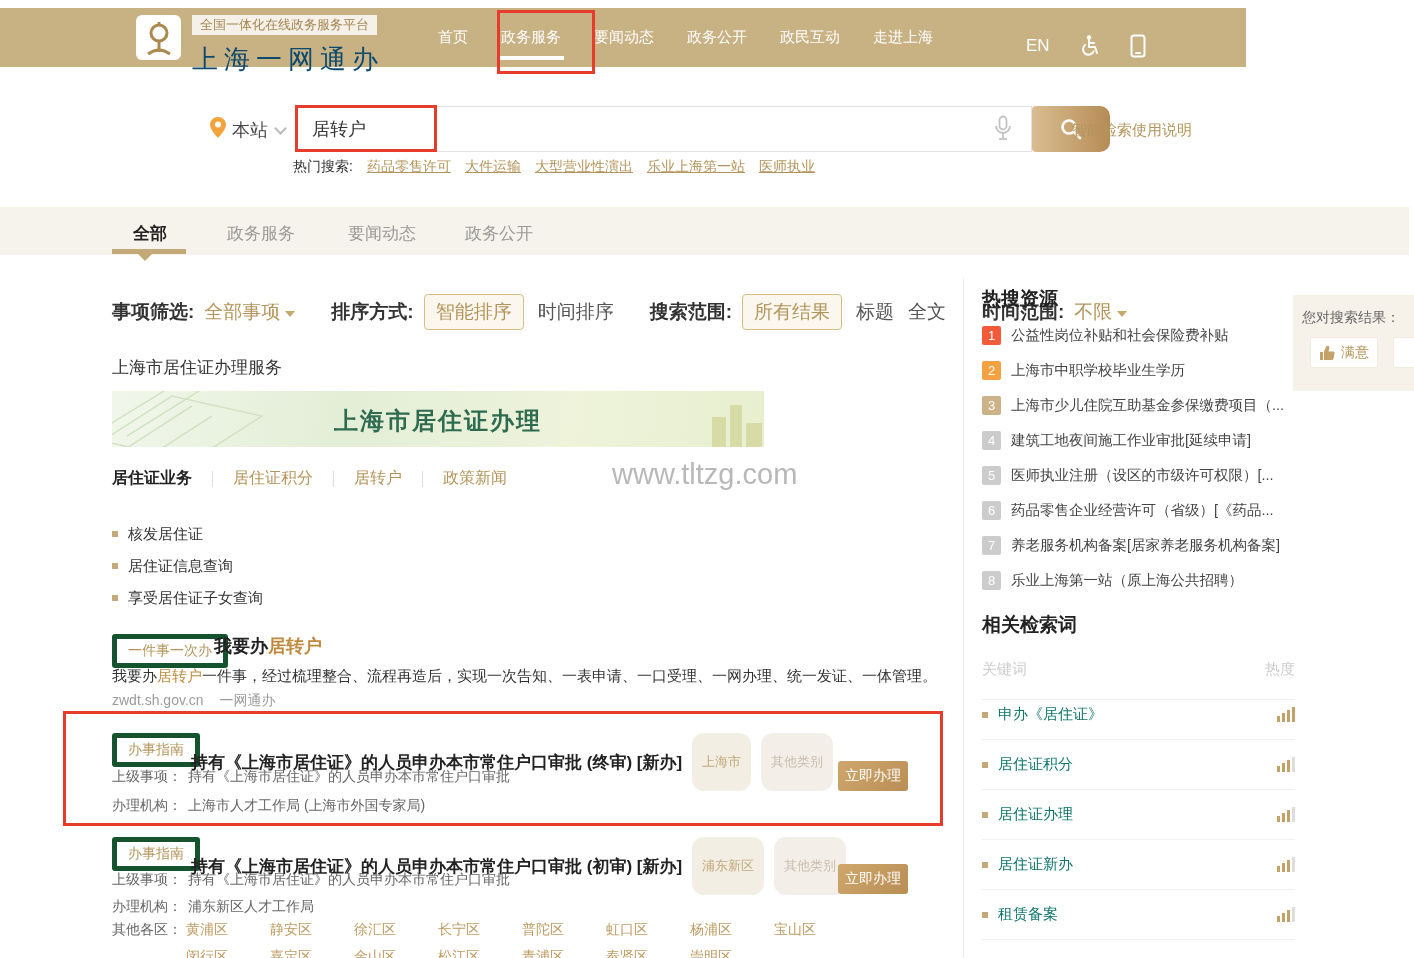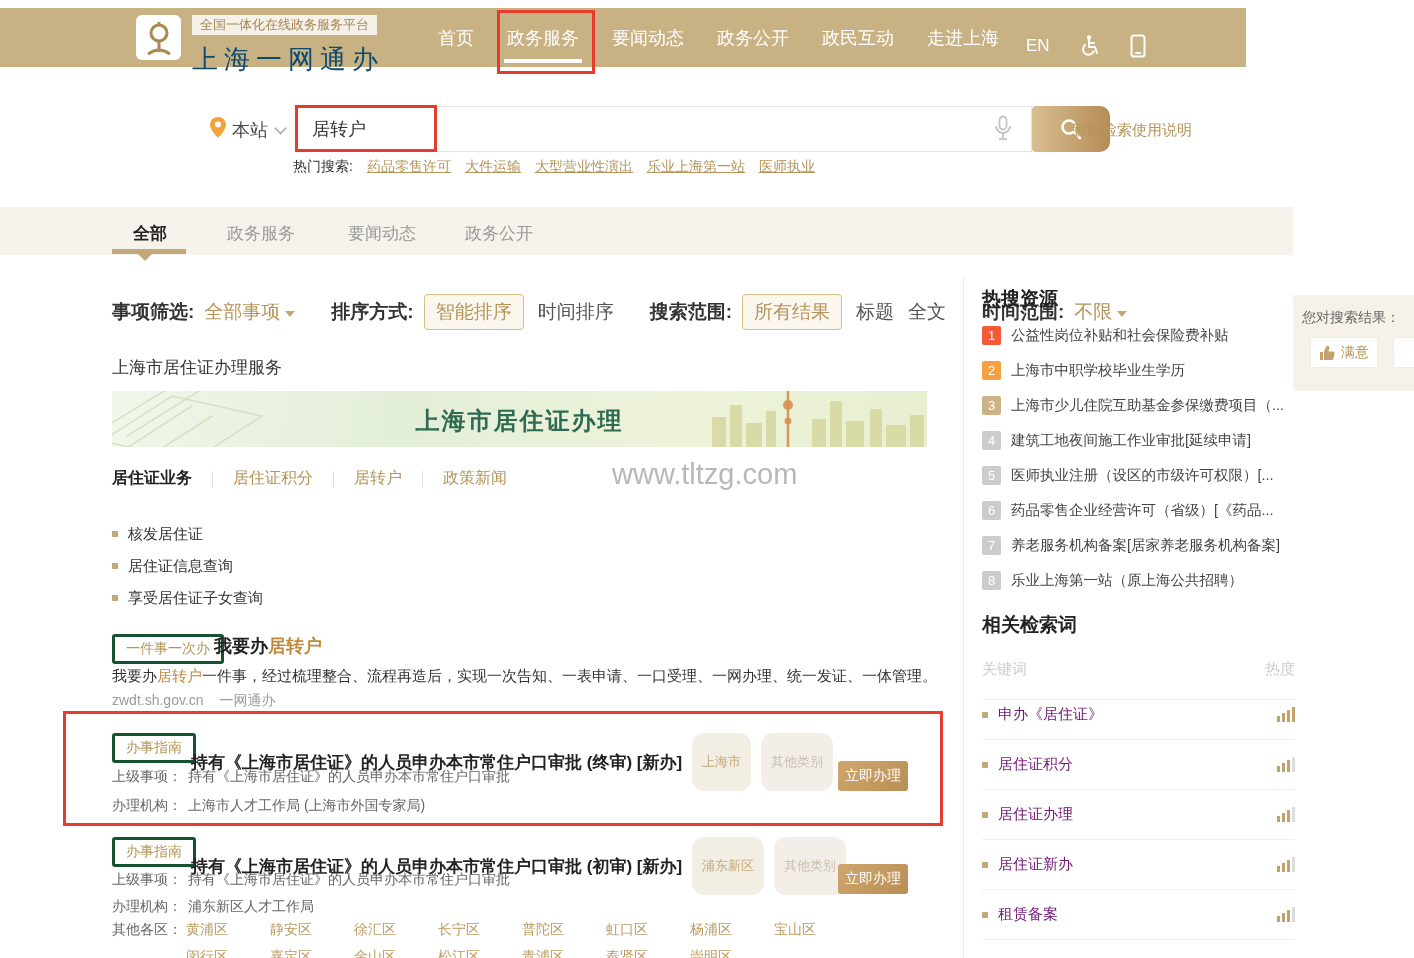--- a/index.html
+++ b/index.html
@@ -7,69 +7,69 @@
   #canvas { position:relative; width:1414px; height:958px; background:#fff; overflow:hidden; }
   .nowrap { white-space:nowrap; }
 
   
   .header { position:absolute; top:8px; left:0; width:1246px; height:59px; background:#c8b183; }
   .logo { position:absolute; left:136px; top:7px; display:flex; }
   .logo-box { width:45px; height:45px; background:#fff; border-radius:6px; display:flex; align-items:center; justify-content:center; }
   .logo-text { margin-left:11px; }
   .platform-badge { display:inline-block; background:rgba(255,255,255,.82); color:#a5854f; font-size:13px; padding:1px 8px; }
   .site-title { color:#0c4a6e; font-size:26px; letter-spacing:6px; margin-top:7px; font-weight:400; }
-  .nav { position:absolute; left:438px; top:0; height:59px; display:flex; align-items:center; color:#fff; font-size:18px; }
+  .nav { position:absolute; left:438px; top:0; height:59px; display:flex; align-items:center; color:#fff; font-size:15px; }
   .nav span { margin-right:33px; cursor:pointer; position:relative; }
   .nav span.active::after { content:""; position:absolute; left:-3px; right:-3px; bottom:-13px; height:4px; background:#fff; }
   .header-en { position:absolute; left:1026px; top:28px; color:#fff; font-size:17px; }
   .header-ico { position:absolute; top:26px; }
 
   .anno { position:absolute; border:3px solid #e73b2c; pointer-events:none; }
 
   
   .scope { position:absolute; left:232px; top:118px; font-size:18px; color:#4a4a4a; }
   .chev { display:inline-block; width:9px; height:9px; border-right:2px solid #b9b9b9; border-bottom:2px solid #b9b9b9; transform:rotate(45deg); margin-left:8px; vertical-align:3px; }
   .search-input { position:absolute; left:295px; top:106px; width:737px; height:46px; border:1px solid #e2e2e2; font-size:18px; color:#333; padding:0 40px 0 16px; outline:none; font-family:inherit; }
   .search-btn { position:absolute; left:1032px; top:106px; width:78px; height:46px; border:none; border-radius:4px 10px 10px 4px; background:linear-gradient(90deg,#d9bd92,#b68c55); cursor:pointer; display:flex; align-items:center; justify-content:center; }
   .search-help { position:absolute; left:1072px; top:121px; color:#b4945a; font-size:15px; cursor:pointer; }
   .hot-row { position:absolute; left:293px; top:158px; display:flex; font-size:14px; align-items:center; }
   .hot-row .lbl { color:#333; margin-right:14px; }
   .hot-row a { color:#b4945a; text-decoration:underline; margin-right:14px; cursor:pointer; }
 
   
-  .tabbar { position:absolute; top:207px; left:0; width:1293px; height:48px; background:#f6f3ec; }
+  .tabbar { position:absolute; top:207px; left:0; width:1409px; height:48px; background:#f6f3ec; }
   .tabbar .tab { position:absolute; top:15px; font-size:17px; color:#9a9a9a; cursor:pointer; }
   .tabbar .tab.active { color:#222; font-weight:bold; }
   .tab-underline { position:absolute; left:112px; top:249px; width:74px; height:5px; background:#c3a878; }
   .tab-underline::after { content:""; position:absolute; left:26px; top:5px; border-left:7px solid transparent; border-right:7px solid transparent; border-top:7px solid #c3a878; }
 
   
   .filters { position:absolute; left:112px; top:294px; display:flex; align-items:center; font-size:19px; color:#555; }
   .filters .blab { font-weight:bold; color:#333; margin-right:10px; }
   .filters .gold { color:#b4945a; cursor:pointer; }
   .filters .pill { border:1px solid #d8bd85; background:#fbf7ee; color:#b4945a; border-radius:4px; padding:4px 11px; margin-right:14px; cursor:pointer; }
   .filters .plain { margin-right:14px; cursor:pointer; }
   .caret { display:inline-block; border-left:5px solid transparent; border-right:5px solid transparent; border-top:6px solid #c7a96f; margin-left:5px; vertical-align:1px; }
   .gap { width:22px; }
 
   
   .svc-title { position:absolute; left:112px; top:356px; font-size:17px; color:#333; cursor:pointer; }
-  .banner { position:absolute; left:112px; top:391px; width:815px; height:56px; background:linear-gradient(100deg,#f1f6ea 0%,#e3eed7 35%,#eef3da 70%,#e7efcf 100%); overflow:hidden; }
+  .banner { position:absolute; left:112px; top:391px; width:652px; height:56px; background:linear-gradient(100deg,#f1f6ea 0%,#e3eed7 35%,#eef3da 70%,#e7efcf 100%); overflow:hidden; }
   .banner-title { position:absolute; left:0; top:14px; width:100%; text-align:center; font-size:24px; font-weight:bold; color:#2f6b50; letter-spacing:2px; }
   .svc-tabs { position:absolute; left:112px; top:468px; display:flex; align-items:center; font-size:16px; }
   .svc-tabs .t { color:#b4945a; cursor:pointer; }
   .svc-tabs .t.active { color:#222; font-weight:bold; }
   .svc-tabs .sep { width:1px; height:16px; background:#ddd; margin:0 20px; }
   .watermark { position:absolute; left:612px; top:458px; font-size:29px; color:#b8b8b8; }
   .svc-links { position:absolute; left:112px; top:518px; }
   .svc-links .row { display:flex; align-items:center; height:32px; font-size:15px; color:#333; cursor:pointer; }
   .sq { width:6px; height:6px; background:#c3a878; margin-right:10px; flex:none; }
 
   
-  .gold-pill { display:inline-block; border:3px solid #14532d; border-radius:3px; color:#b4945a; font-size:14px; padding:3px 11px; background:#fff; }
+  .gold-pill { display:inline-block; border:5px solid #14532d; border-radius:3px; color:#b4945a; font-size:14px; padding:3px 11px; background:#fff; }
   .ot-badge { position:absolute; left:112px; top:634px; }
   .ot-title { position:absolute; left:214px; top:634px; font-size:18px; font-weight:bold; color:#222; }
   .ot-title .kw { color:#c08a3e; }
   .ot-desc { position:absolute; left:112px; top:667px; font-size:15px; color:#333; }
   .ot-desc .kw { color:#c08a3e; }
   .ot-src { position:absolute; left:112px; top:692px; font-size:14px; color:#9b9b9b; }
   .ot-src span { margin-right:16px; }
 
   
   .r-badge { position:absolute; }
@@ -87,21 +87,21 @@
   
   .v-divider { position:absolute; left:963px; top:278px; width:1px; height:680px; background:#ececec; }
   .side-title { position:absolute; font-size:19px; font-weight:bold; color:#222; }
   .hot-list { position:absolute; left:982px; top:318px; width:320px; }
   .hot-item { display:flex; align-items:center; height:35px; cursor:pointer; }
   .rank { width:19px; height:19px; border-radius:2px; color:#fff; font-size:13px; display:flex; align-items:center; justify-content:center; flex:none; }
   .hot-item .txt { margin-left:10px; font-size:14.5px; color:#444; white-space:nowrap; overflow:hidden; }
   .rel-head { position:absolute; left:982px; top:660px; width:313px; display:flex; justify-content:space-between; font-size:15px; color:#ccc; padding-bottom:20px; border-bottom:1px solid #eee; }
   .rel-list { position:absolute; left:982px; top:690px; width:313px; }
   .rel-item { display:flex; align-items:center; justify-content:space-between; height:50px; border-bottom:1px solid #f0f0f0; cursor:pointer; }
-  .rel-item .left { display:flex; align-items:center; font-size:15px; color:#701a75; }
+  .rel-item .left { display:flex; align-items:center; font-size:15px; color:#0f766e; }
   .bars { display:flex; align-items:flex-end; gap:2px; height:15px; }
   .bars i { width:3px; background:#c3a26a; display:block; }
   .bars .b1{height:6px;} .bars .b2{height:9px;} .bars .b3{height:12px;} .bars .b4{height:15px;}
 
   
   .feedback { position:absolute; left:1293px; top:295px; width:130px; height:96px; background:#f6f2ea; }
   .fb-label { position:absolute; left:9px; top:14px; font-size:14px; color:#666; white-space:nowrap; }
   .fb-btn { position:absolute; top:42px; height:31px; background:#fff; border:1px solid #f0ece2; border-radius:2px; display:flex; align-items:center; justify-content:center; gap:6px; font-size:14px; color:#b4945a; cursor:pointer; }
   .fb-like { left:17px; width:68px; }
   .fb-dislike { left:100px; width:60px; color:#888; }

